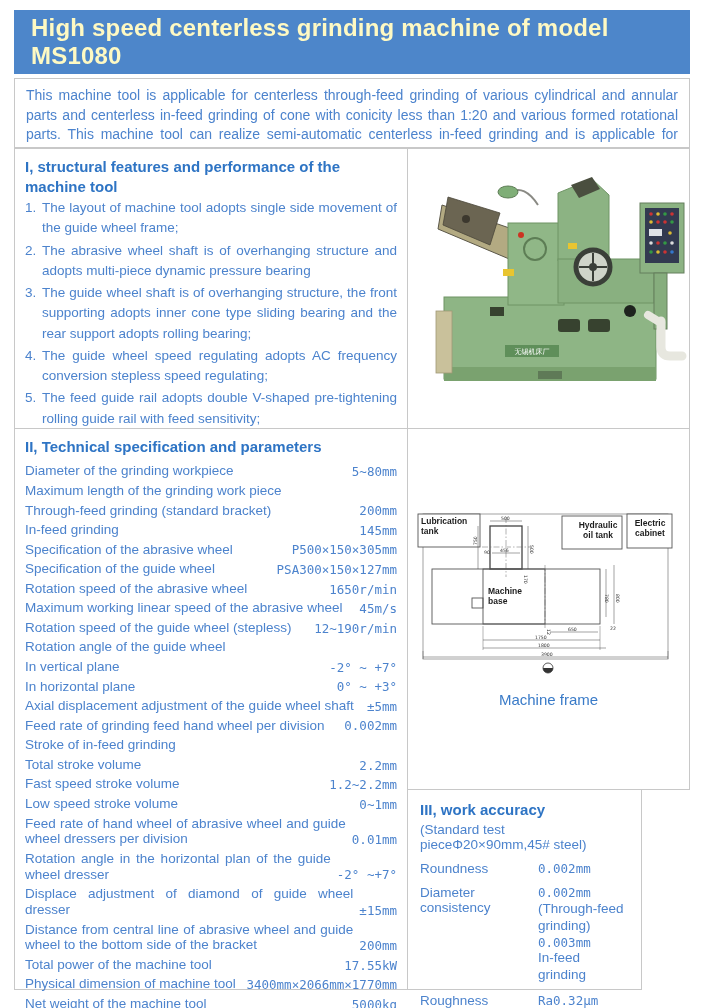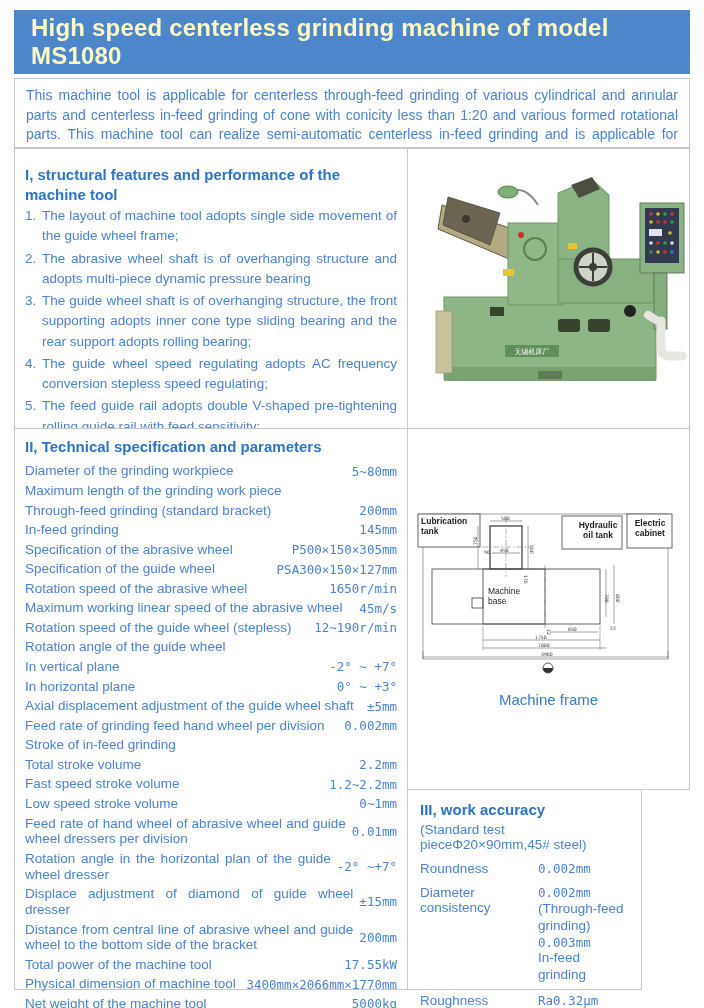--- a/index.html
+++ b/index.html
@@ -4,33 +4,33 @@
 <style>
   html,body{margin:0;padding:0;background:#ffffff;}
   .page{position:relative;width:704px;height:1008px;background:#fff;overflow:hidden;
         font-family:"Liberation Sans",sans-serif;}
   .banner{position:absolute;left:14px;top:10px;width:676px;height:64px;background:#4d86ca;
           display:flex;align-items:center;box-sizing:border-box;padding-left:17px;}
   .banner .title{color:#fef9c3;font-size:24px;font-weight:bold;letter-spacing:.2px;}
   .box{position:absolute;border:1px solid #c8c8c8;box-sizing:border-box;background:#fff;}
   .intro{left:14px;top:78px;width:676px;height:70px;padding:7px 11px;color:#4c83cd;
          font-size:14px;line-height:1.4;text-align:justify;}
-  #sec1{left:14px;top:148px;width:394px;height:281px;padding:16px 10px 0 10px;}
+  #sec1{left:14px;top:148px;width:394px;height:281px;padding:8px 10px 0 10px;}
   #photoBox{left:407px;top:148px;width:283px;height:281px;}
   #sec2{left:14px;top:428px;width:394px;height:562px;padding:8px 10px 0 10px;}
   #layoutBox{left:407px;top:428px;width:283px;height:362px;}
   #sec3{left:407px;top:789px;width:235px;height:201px;padding:10px 12px 0 12px;}
   .h{color:#2e74c4;font-weight:bold;font-size:15px;line-height:1.3;}
   
   .feat{position:relative;padding-left:17px;color:#4c83cd;font-size:13.5px;line-height:1.5;
         text-align:justify;margin-top:2px;}
   .feat .num{position:absolute;left:0;top:0;}
   
   .spec-rows{margin-top:5px;}
-  .spec-row{display:flex;align-items:center;color:#4c83cd;padding:1.9px 0;}
+  .spec-row{display:flex;align-items:flex-end;color:#4c83cd;padding:1.9px 0;}
   .spec-row .lbl{flex:1;font-size:13.5px;line-height:1.17;text-align:justify;padding-right:6px;}
   .spec-row .val{font-family:"DejaVu Sans Mono",monospace;font-size:12.5px;white-space:nowrap;
                  color:#4c83cd;}
   
   .sub{color:#4c83cd;font-size:13.5px;margin-top:2px;}
   .acc-row{display:flex;margin-top:9px;color:#4c83cd;}
   .acc-lbl{width:118px;flex:none;font-size:13.5px;}
   .acc-lines{flex:1;}
   .acc-line{line-height:1.25;}
   .acc-line.mono{font-family:"DejaVu Sans Mono",monospace;font-size:12.5px;}
@@ -291,21 +291,21 @@
       <line x1="192" y1="197" x2="192" y2="221" stroke="#444" stroke-width="0.4"></line>
       <line x1="15" y1="230" x2="15" y2="222" stroke="#444" stroke-width="0.4"></line>
       <line x1="260" y1="230" x2="260" y2="222" stroke="#444" stroke-width="0.4"></line>
 
       <circle cx="140" cy="239" r="5" fill="none" stroke="#333" stroke-width="0.8"></circle>
       <path d="M135,239 A5,5 0 0 0 145,239 Z" fill="#333"></path>
     </svg>
     <div class="lay-label" style="left:13px;top:88px;width:56px;">Lubrication tank</div>
     <div class="lay-label" style="left:165px;top:92px;width:50px;text-align:center;">Hydraulic oil tank</div>
     <div class="lay-label" style="left:222px;top:90px;width:40px;text-align:center;">Electric cabinet</div>
-    <div class="lay-label" style="left:80px;top:158px;width:48px;font-weight:400;">Machine base</div>
+    <div class="lay-label" style="left:80px;top:158px;width:48px;font-weight:700;">Machine base</div>
     <div class="lay-caption">Machine frame</div>
   </div>
 
   <div class="box" id="sec3">
     <div class="h">III, work accuracy</div>
     <div class="sub">(Standard test pieceΦ20×90mm,45# steel)</div>
     <div id="accRows">
         <div class="acc-row">
           <div class="acc-lbl">Roundness</div>
           <div class="acc-lines">

